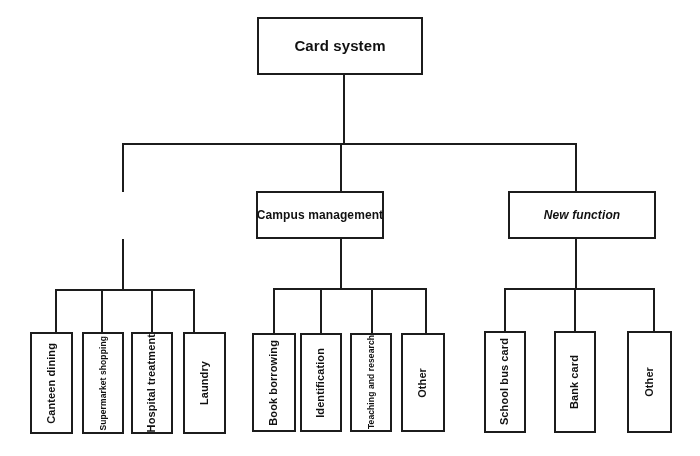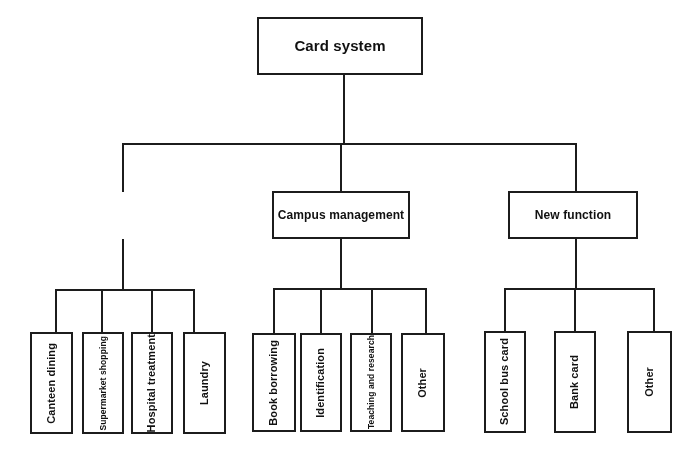--- a/index.html
+++ b/index.html
@@ -52,22 +52,22 @@
   }
   
   .node.branch {
     top: 191px;
     height: 48px;
   }
   .node.branch .label {
     font-size: 12px;
   }
   .node.branch.b0 { left: 57px;  width: 139px; }
-  .node.branch.b1 { left: 272px; width: 138px; }
-  .node.branch.b2 { left: 508px; width: 130px; }
+  .node.branch.b1 { left: 256px; width: 128px; }
+  .node.branch.b2 { left: 508px; width: 148px; font-style: italic; }
 
   
   .node.leaf {
     overflow: hidden;
   }
   .node.leaf .label {
     writing-mode: vertical-rl;
     transform: rotate(180deg);
     font-size: 11px;
   }

